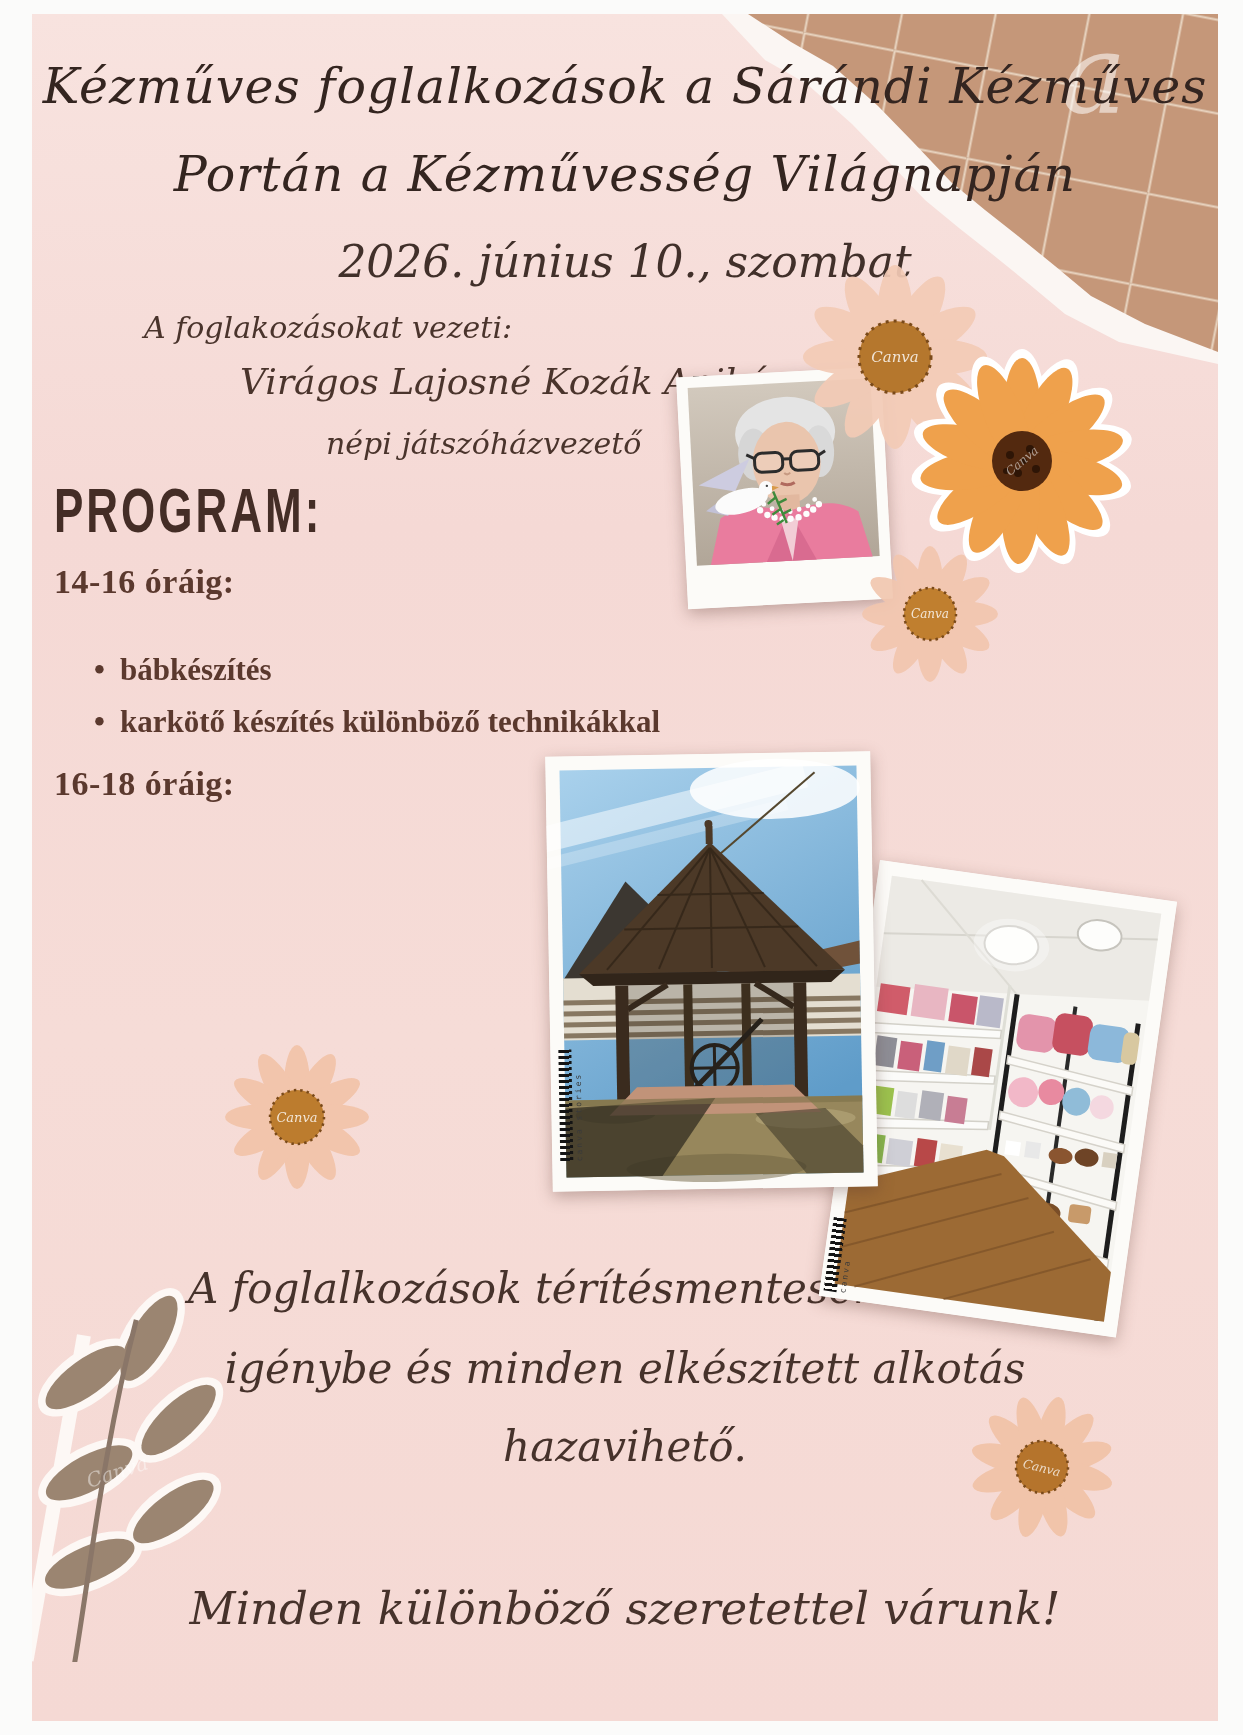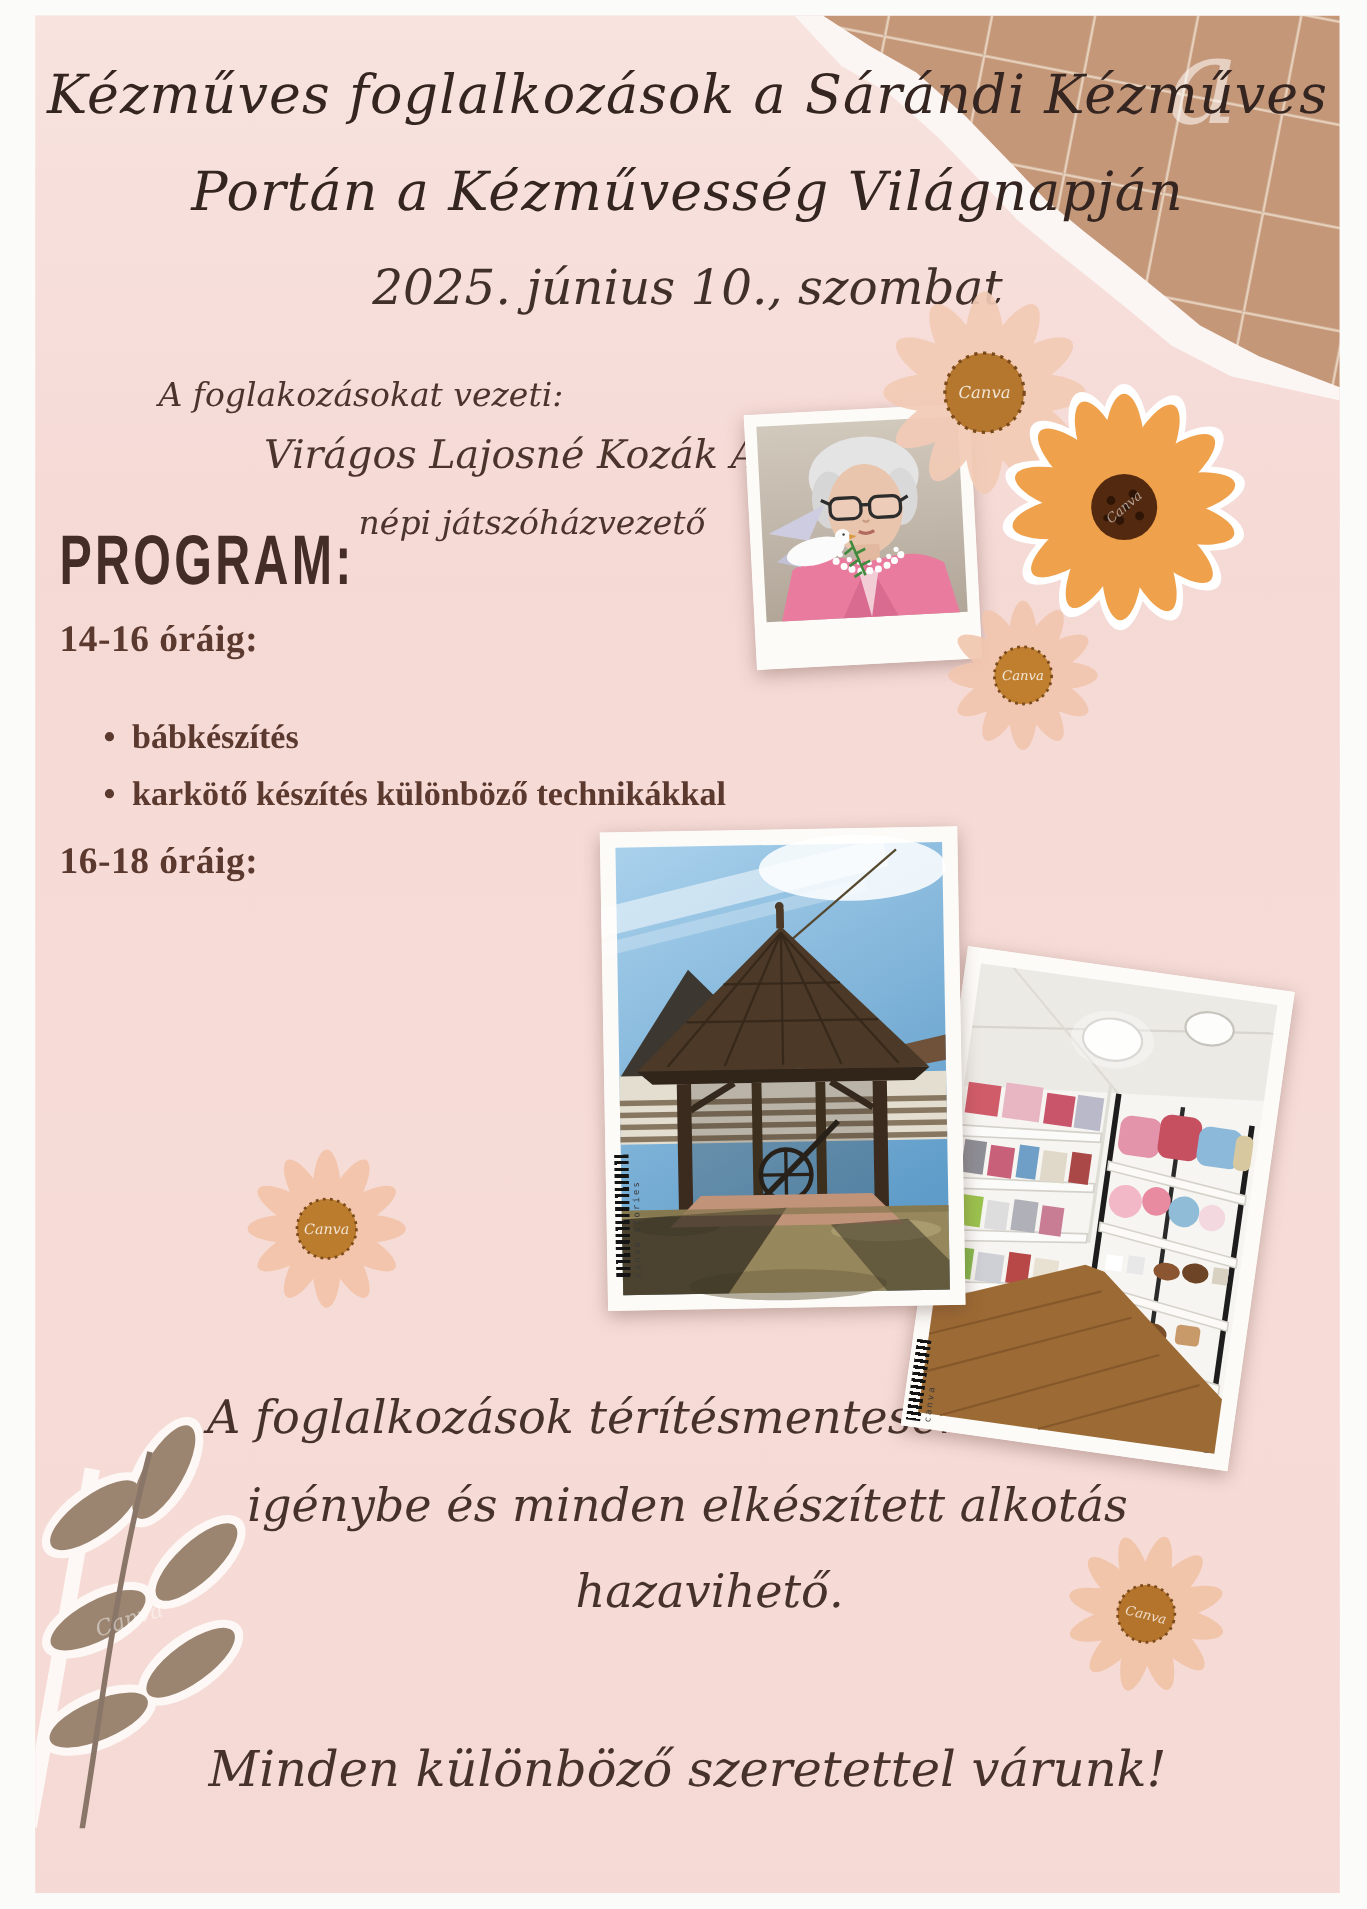--- a/index.html
+++ b/index.html
@@ -13,21 +13,21 @@
     background:linear-gradient(180deg,#f8e3df 0%,#f5d9d5 30%,#f6dcd7 60%,#f5d9d4 100%);
     overflow:hidden;
   }
   .script{
     font-family:"DejaVu Serif",serif;font-style:italic;
     color:#3e2c25;
   }
   .centered{position:absolute;left:0;width:100%;text-align:center;}
   .title-line{font-size:49px;letter-spacing:1px;color:#342520;text-align:center;}
   .date-line{font-size:44px;color:#41302a;}
-  .leader{position:absolute;color:#4a342c;margin-top:32px;}
+  .leader{position:absolute;color:#4a342c;}
   .boldserif{
     font-family:"Liberation Serif",serif;font-weight:bold;color:#5b392e;
   }
   .program{
     position:absolute;left:22px;top:460px;
     font-family:"Liberation Sans",sans-serif;font-weight:bold;
     font-size:44px;letter-spacing:3px;color:#442d26;
     transform:scaleY(1.45);transform-origin:top left;
   }
   .time-head{position:absolute;font-size:34px;letter-spacing:.5px;}
@@ -71,21 +71,21 @@
         <line x1="0" y1="0" x2="0" y2="92" stroke="#a87c5e" stroke-width="1" opacity="0.6"></line>
       </pattern>
     </defs>
     <path d="M 9,0 L 52,46 L 94,70 L 139,110 L 174,146 L 212,186 L 246,214 L 279,240 L 316,270 L 352,300 L 406,328 L 505,350 L 505,0 Z" fill="#fbf6f3"></path>
     <path d="M 35,0 L 78,28 L 120,52 L 165,92 L 200,128 L 238,168 L 272,196 L 305,222 L 342,252 L 378,282 L 432,310 L 505,338 L 505,0 Z" fill="url(#tiles)"></path>
     <text x="348" y="98" font-family="DejaVu Serif" font-style="italic" font-size="110" fill="rgba(255,255,255,0.55)">a</text>
   </svg>
 
   <div class="script centered title-line" style="top:44px;">Kézműves foglalkozások a Sárándi Kézműves</div>
   <div class="script centered title-line" style="top:132px;">Portán a Kézművesség Világnapján</div>
-  <div class="script centered date-line" style="top:222px;">2025. június 10., szombat</div>
+  <div class="script centered date-line" style="top:222px;">2026. június 10., szombat</div>
 
   <div class="script leader" style="left:112px;top:296px;font-size:30px;">A foglakozásokat vezeti:</div>
   <div class="script leader" style="left:208px;top:347px;font-size:36px;">Virágos Lajosné Kozák Anikó</div>
   <div class="script leader" style="left:294px;top:412px;font-size:30px;">népi játszóházvezető</div>
 
   <div class="program">PROGRAM:</div>
 
   <div class="boldserif time-head" style="left:22px;top:549px;">14-16 óráig:</div>
   <div class="bullet-list boldserif" style="left:62px;top:630px;">
     <div class="bullet-item"><span class="bullet-dot">•</span><span>bábkészítés</span></div>
@@ -481,16 +481,16 @@
         <ellipse cx="150" cy="255" rx="18" ry="48" transform="rotate(62 150 255)"></ellipse>
         <ellipse cx="60" cy="295" rx="18" ry="48" transform="rotate(75 60 295)"></ellipse>
       </g>
       <path d="M 30,395 C 60,300 90,180 140,60" stroke="#8a7668" stroke-width="5" fill="none"></path>
       <text x="70" y="220" font-family="DejaVu Serif" font-style="italic" font-size="20" fill="rgba(255,255,255,0.45)" transform="rotate(-10 70 220)">Canva</text>
     </g>
   </svg>
 
   <div class="script centered footer-line" style="top:1250px;">A foglalkozások térítésmentesen vehetők</div>
   <div class="script centered footer-line" style="top:1330px;">igénybe és minden elkészített alkotás</div>
-  <div class="script centered footer-line" style="top:1408px;margin-left:20px;">hazavihető.</div>
+  <div class="script centered footer-line" style="top:1408px;">hazavihető.</div>
   <div class="script centered footer-line" style="top:1568px;font-size:45px;">Minden különböző szeretettel várunk!</div>
 
 </div>
 
 </body></html>

